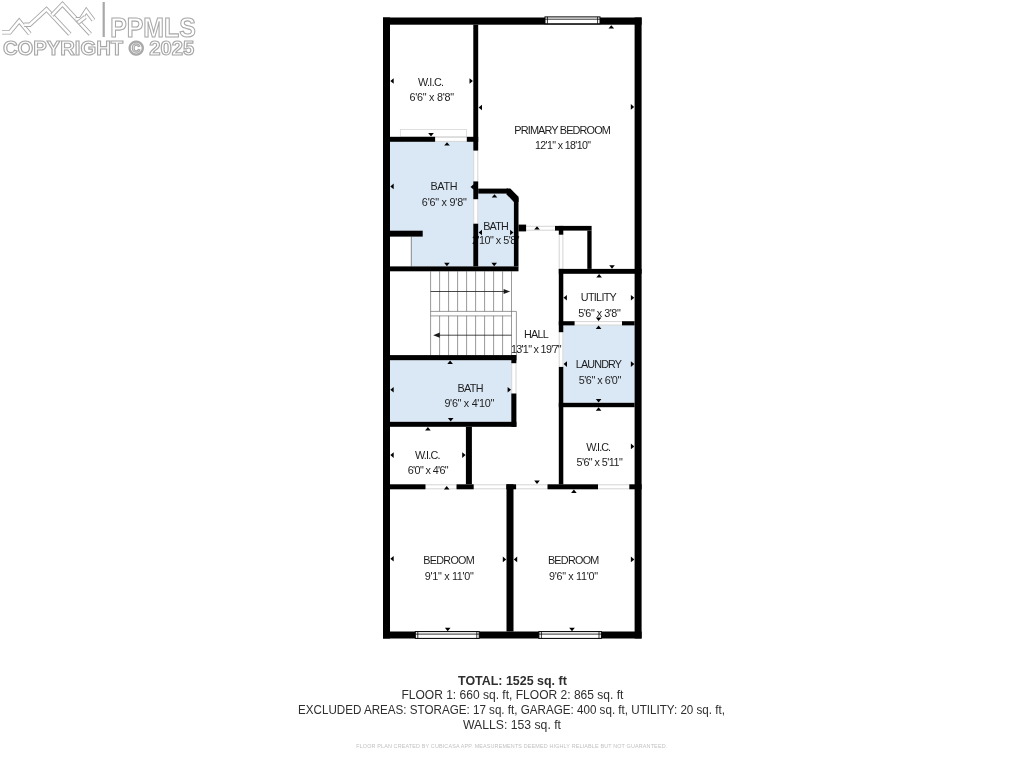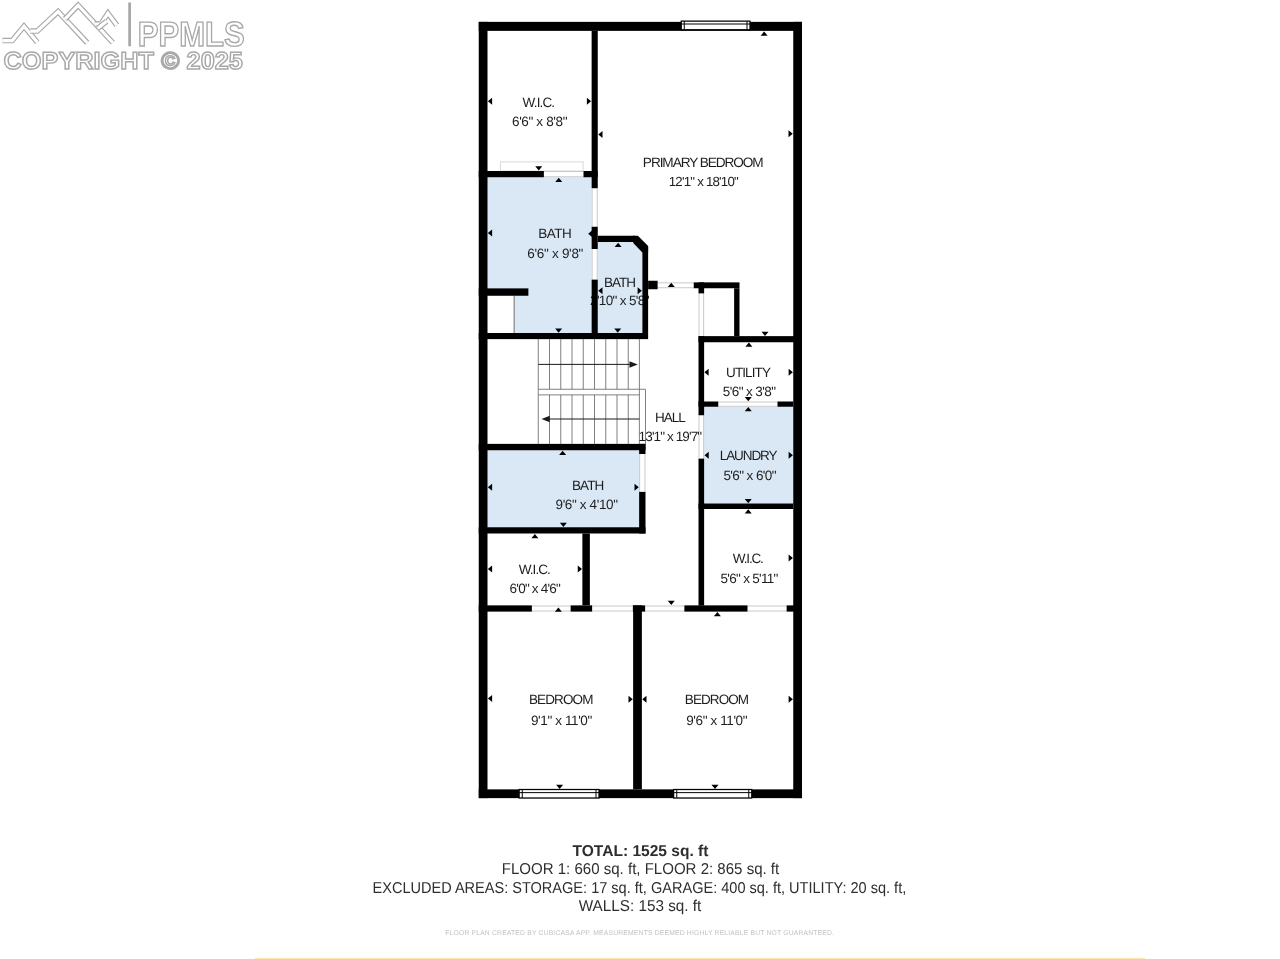--- a/index.html
+++ b/index.html
@@ -1,16 +1,16 @@
 <!DOCTYPE html>
 <html><head>
 <meta charset="utf-8">
 <style>
   html,body{margin:0;padding:0;background:#ffffff;}
-  .page{position:relative;width:916px;height:767px;background:#eab308;overflow:hidden;}
+  .page{position:relative;width:916px;height:767px;background:#737373;overflow:hidden;}
   svg{display:block;}
   text{font-family:"Liberation Sans",sans-serif;}
 </style>
 </head>
 <body>
 <div class="page">
 <svg width="1024" height="767" viewBox="0 0 1024 767">
 <rect x="0" y="0" width="1024" height="767" fill="#ffffff"></rect>
 
 <g fill="none" stroke-linejoin="miter" stroke-linecap="butt">

